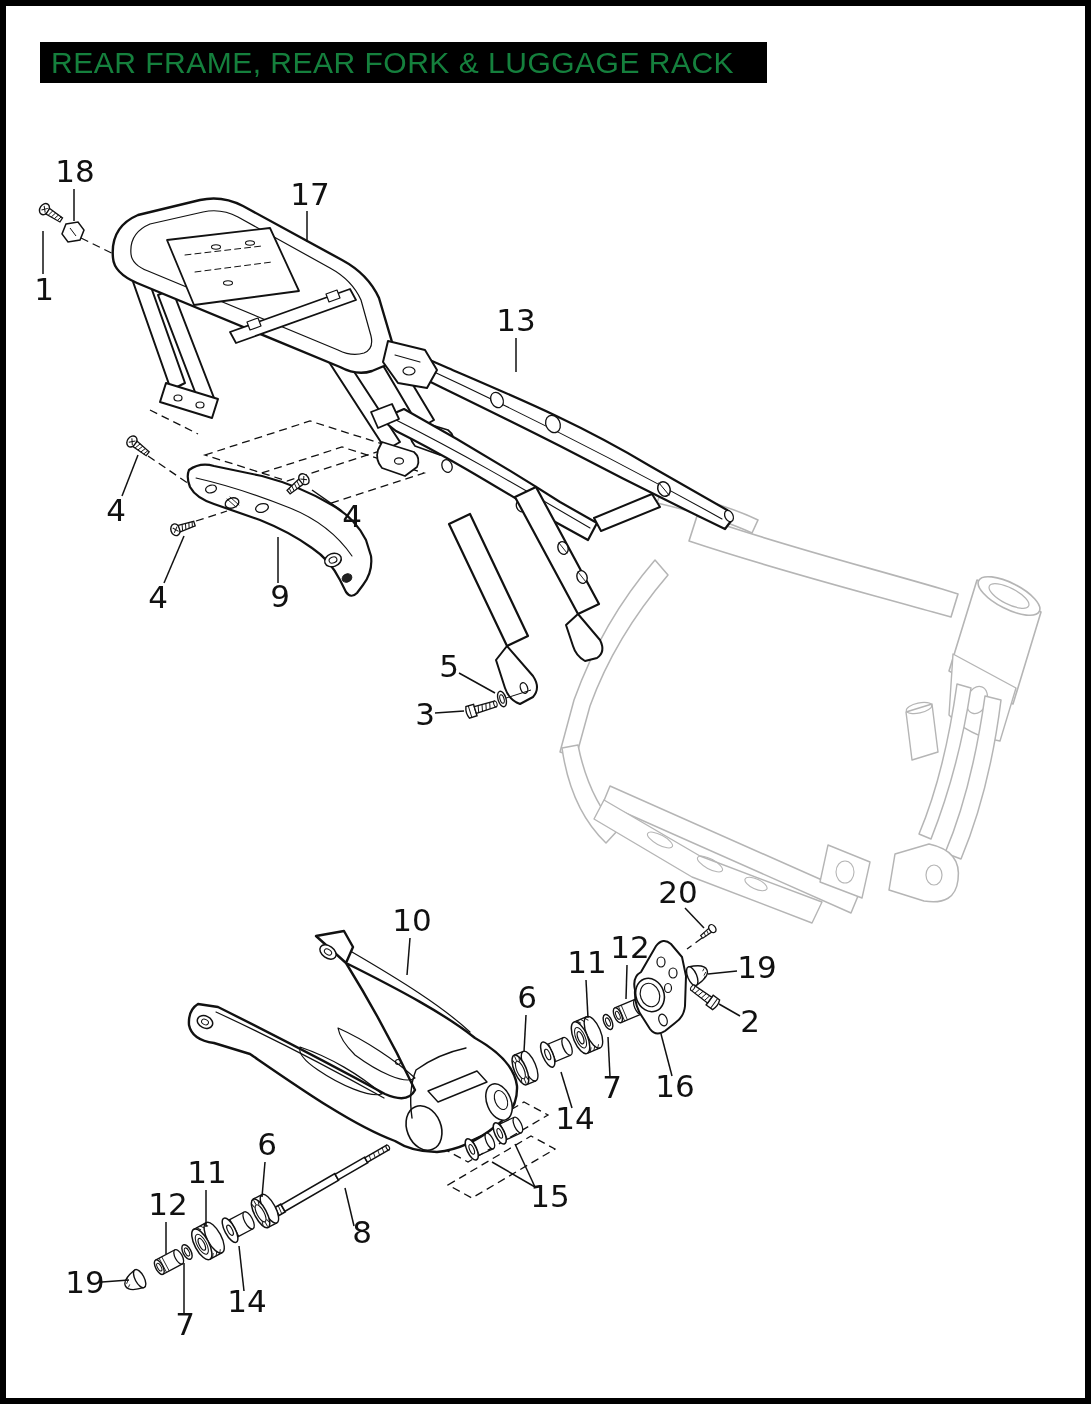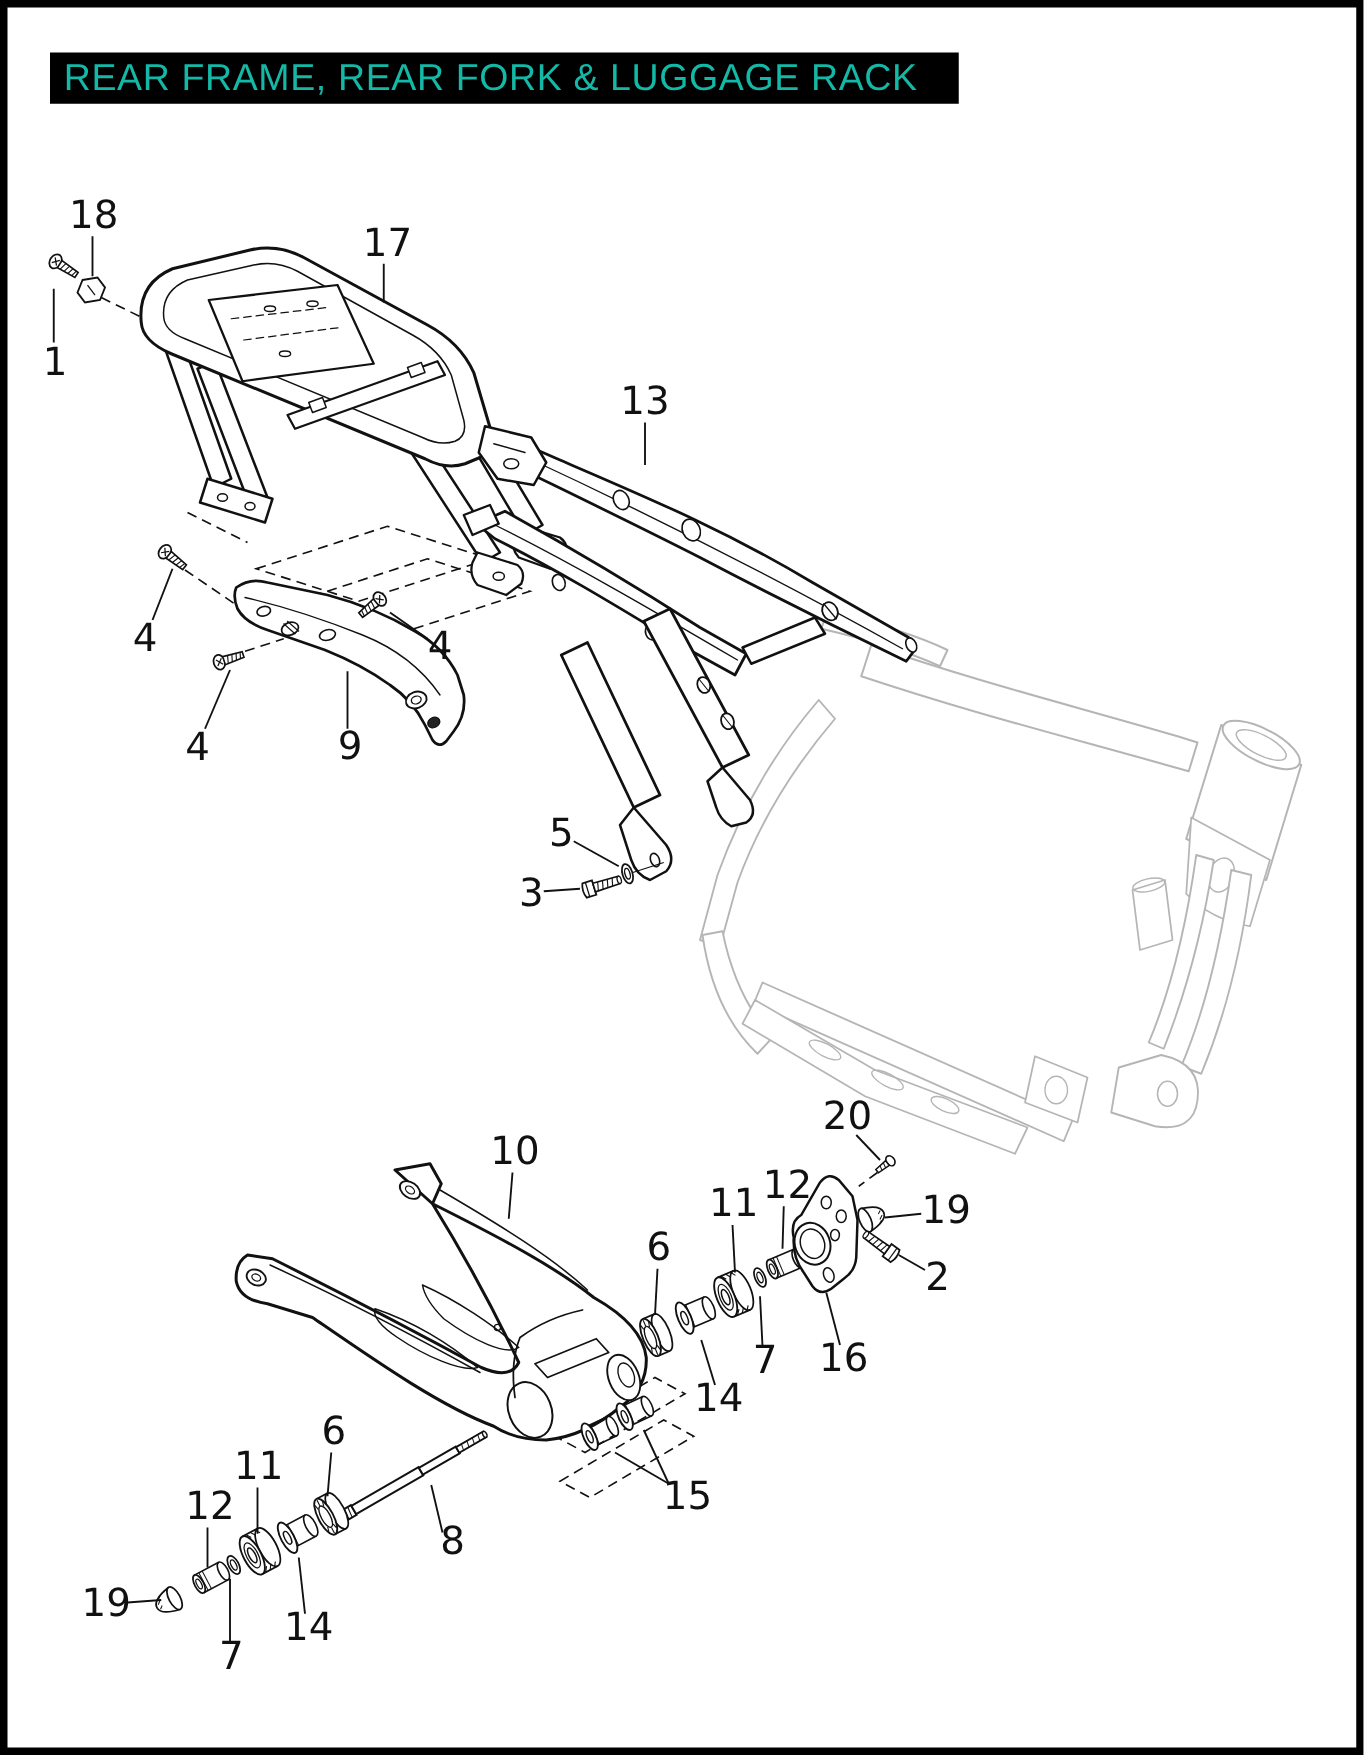--- a/index.html
+++ b/index.html
@@ -12,21 +12,21 @@
   }
   .frame-border {
     position:absolute; inset:0;
     border:6px solid #000;
     pointer-events:none;
     z-index:5;
   }
   .title-bar {
     position:absolute; left:40px; top:42px;
     width:727px; height:41px;
-    background:#000; color:#14b8a6;
+    background:#000; color:#15803d;
     display:flex; align-items:center;
     padding-left:11px; box-sizing:border-box;
     font-family:"Liberation Sans", sans-serif;
     font-size:30px; font-weight:400;
     letter-spacing:0.5px;
     white-space:nowrap;
     z-index:4;
   }
   svg.diagram { position:absolute; inset:0; z-index:2; }
   .callout {

